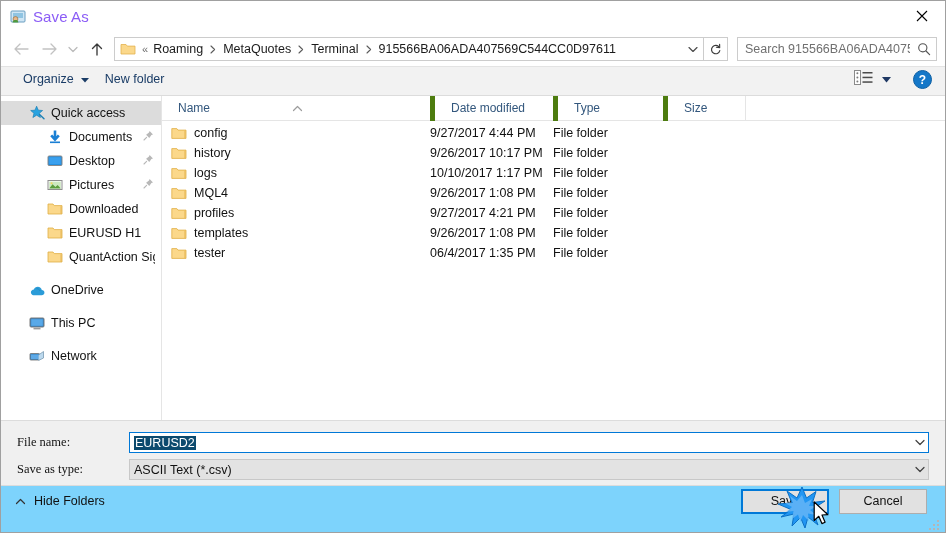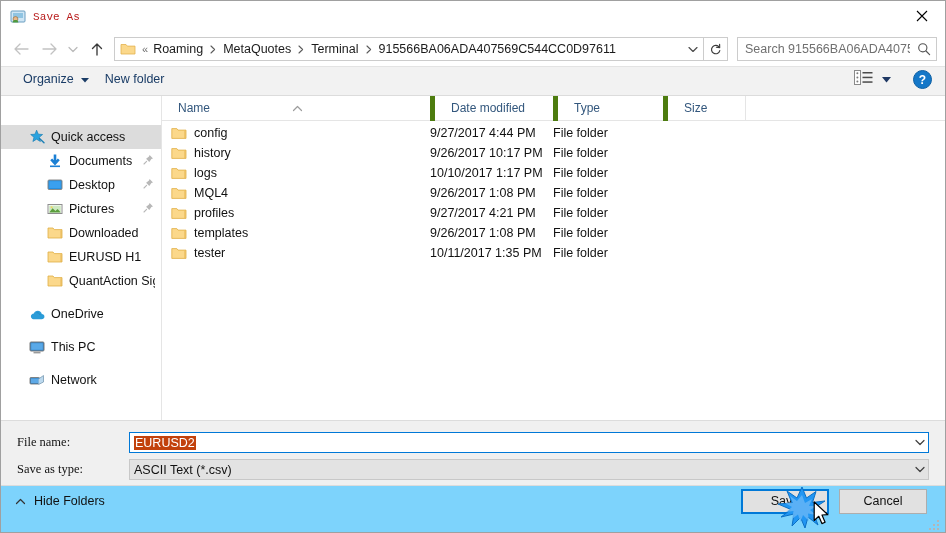--- a/index.html
+++ b/index.html
@@ -30,24 +30,23 @@
     flex: 0 0 auto;
     position: relative;
   }
   #title-icon {
     width: 16px; height: 16px;
     margin-left: 9px; margin-right: 7px;
     position: relative;
     flex: 0 0 auto;
   }
   #title-text {
-    font-size: 11px;
-    color: #b91c1c;
+    font-size: 15px;
+    color: #8b5cf6;
     letter-spacing: .1px;
-    font-family: Liberation Mono, monospace;
   }
   #close-btn {
     position: absolute;
     right: 0; top: 0;
     width: 46px; height: 30px;
     display: flex; align-items: center; justify-content: center;
     cursor: default;
   }
   #close-btn svg { display: block; }
 
@@ -201,21 +200,21 @@
   }
   .nav-item {
     height: 24px;
     display: flex;
     align-items: center;
     padding-right: 6px;
     font-size: 12.5px;
     color: #111;
     white-space: nowrap;
   }
-  .nav-item.selected { background: #dcdcdc; margin-top: 24px; }
+  .nav-item.selected { background: #dcdcdc; }
   .nav-item .ni-icon {
     width: 16px; height: 16px;
     margin-right: 6px;
     flex: 0 0 auto;
     position: relative;
     display: flex; align-items: center; justify-content: center;
   }
   .nav-item .ni-label { flex: 1 1 auto; overflow: hidden; }
   .nav-item .pin { flex: 0 0 auto; width: 12px; }
   .lvl-root  { padding-left: 28px; }
@@ -324,21 +323,21 @@
   }
   .combo-text {
     flex: 1 1 auto;
     padding-left: 4px;
     font-size: 12.5px;
     color: #111;
     overflow: hidden;
     white-space: nowrap;
   }
   #filename-value {
-    background: #c2410c;
+    background: #0c4a6e;
     color: #ffffff;
     padding: 1px 1px 1px 1px;
   }
   .combo-arrow {
     width: 17px; height: 19px;
     display: flex; align-items: center; justify-content: center;
     flex: 0 0 auto;
   }
 
   
@@ -732,21 +731,21 @@
             <div class="cell-size"></div>
           </div>
           <div class="row">
             <div class="cell-name">
               <span class="folder-ico"><svg width="16" height="13" viewBox="0 0 16 13">
                   <path d="M.8 1.6h5l1.2 1.5H15v8.3H.8z" fill="#fbd88b" stroke="#e0ae45" stroke-width=".8"></path>
                   <path d="M13.9 3.8v7.2" stroke="#e0ae45" stroke-width=".7"></path>
                 </svg></span>
               <span>tester</span>
             </div>
-            <div class="cell-date">10/11/2017 1:35 PM</div>
+            <div class="cell-date">06/4/2017 1:35 PM</div>
             <div class="cell-type">File folder</div>
             <div class="cell-size"></div>
           </div>
         </div>
     </div>
   </div>
 
   <div id="formarea">
     <div class="formrow">
       <div class="formlabel">File name:</div>

